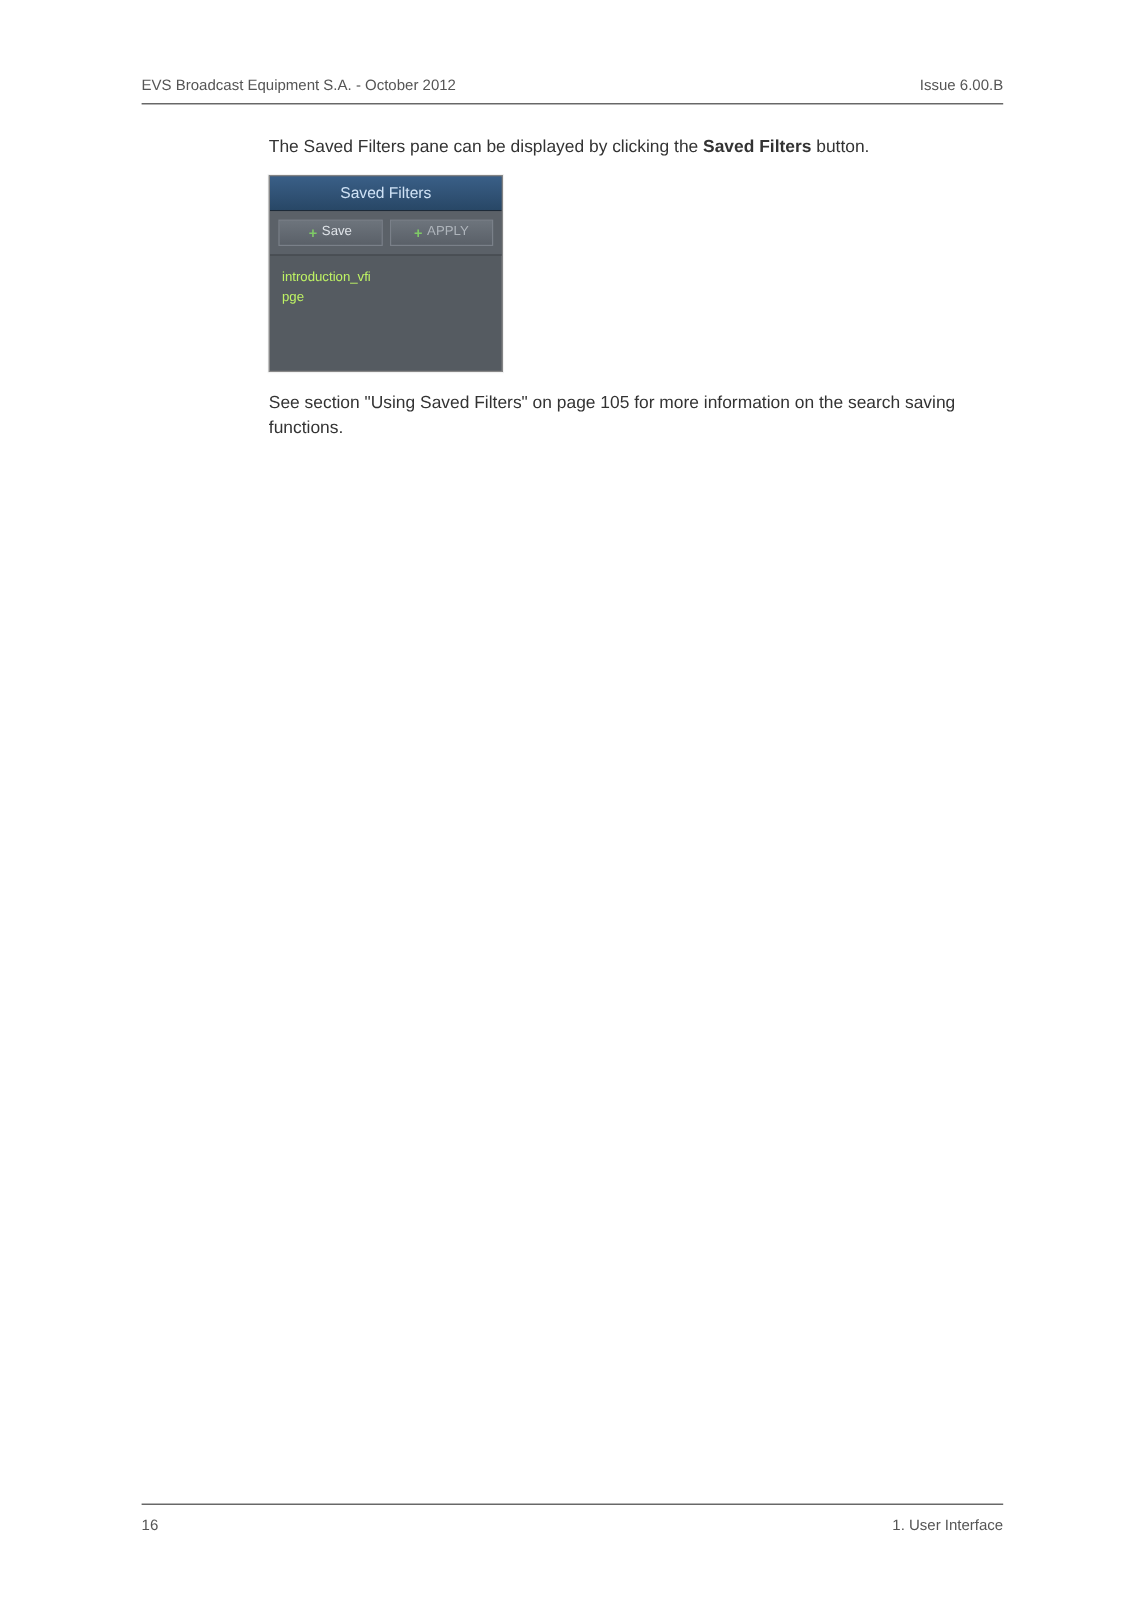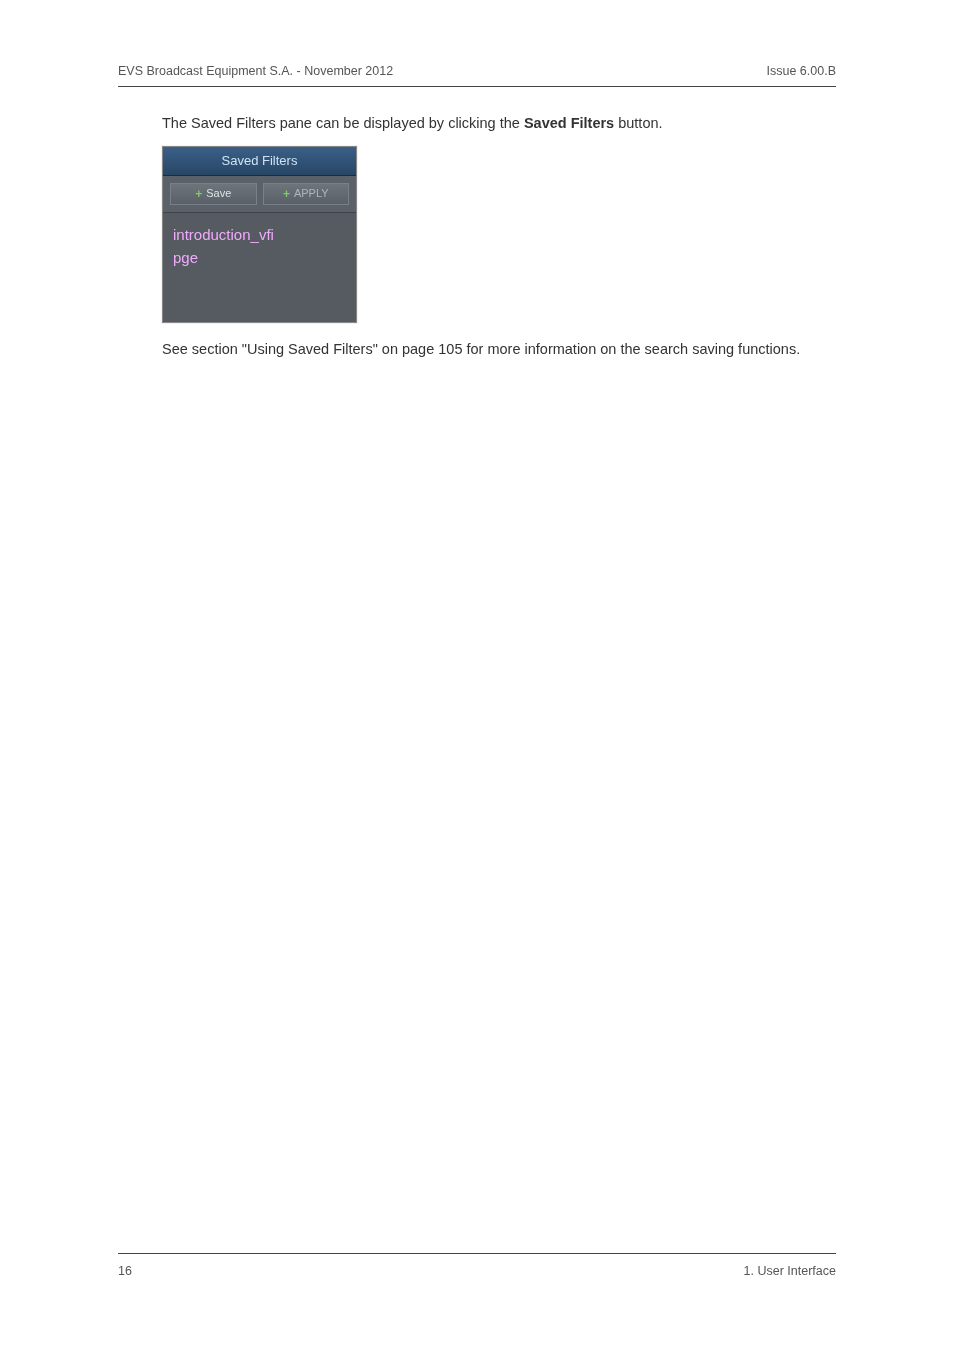--- a/index.html
+++ b/index.html
@@ -4,38 +4,38 @@
   <style>
     * { margin: 0; padding: 0; box-sizing: border-box; }
     html, body { width: 954px; height: 1350px; background: #fff; font-family: Arial, Helvetica, sans-serif; color: #333; }
     .page { width: 954px; height: 1350px; position: relative; padding: 64px 118px 0 118px; }
     .header-bar { display: flex; justify-content: space-between; align-items: baseline; font-size: 12.5px; color: #555; padding-bottom: 8px; border-bottom: 1px solid #444; }
     .header-left { }
     .header-right { }
     .section-heading { display: flex; align-items: baseline; margin-top: 58px; color: #1363c6; font-weight: bold; }
     .section-number { font-size: 30px; width: 86px; }
     .section-title { font-size: 30px; }
-    .body-col { margin-left: 44px; margin-top: 26px; font-size: 14.5px; line-height: 1.42; color: #333; }
+    .body-col { margin-left: 106px; margin-top: 26px; font-size: 14.5px; line-height: 1.42; color: #333; }
     .para { margin-bottom: 12px; }
     .panel { width: 195px; border: 1px solid #888; background: #555b61; margin-bottom: 16px; box-shadow: 0 0 0 1px rgba(0,0,0,0.05); }
     .panel-title { background: linear-gradient(#3a5f87, #284766); color: #cfe2f5; text-align: center; font-size: 13px; padding: 5px 0; border-bottom: 1px solid #1d2a38; }
     .panel-toolbar { display: flex; gap: 6px; padding: 7px 7px; background: #5b6168; border-bottom: 1px solid #3f444a; }
     .tb-btn { flex: 1; display: flex; align-items: center; justify-content: center; gap: 4px; height: 22px; border: 1px solid #7a8089; background: linear-gradient(#6d747c, #5a6068); color: #dfe3e8; font-size: 11px; cursor: default; }
     .tb-btn .plus { color: #7fca66; font-weight: bold; font-size: 12px; line-height: 1; }
     .tb-btn.apply { color: #aeb4bb; }
-    .panel-list { padding: 10px 26px 52px 10px; color: #f0abfc; font-size: 15px; line-height: 1.55; }
+    .panel-list { padding: 10px 26px 52px 10px; color: #bef264; font-size: 11px; line-height: 1.55; }
     .panel-list div { }
     .footer-bar { position: absolute; left: 118px; right: 118px; bottom: 72px; border-top: 1px solid #444; padding-top: 10px; display: flex; justify-content: space-between; font-size: 12.5px; color: #555; }
   </style>
 </head>
 <body>
 
 <div class="page">
   <div class="header-bar">
-    <span class="header-left">EVS Broadcast Equipment S.A.  - November 2012</span>
+    <span class="header-left">EVS Broadcast Equipment S.A.  - October 2012</span>
     <span class="header-right">Issue 6.00.B</span>
   </div>
 
 
   <div class="body-col">
     <p class="para">
       <span>The Saved Filters pane can be displayed by clicking the </span><b>Saved Filters</b><span> button.</span>
     </p>
 
     <div class="panel">

